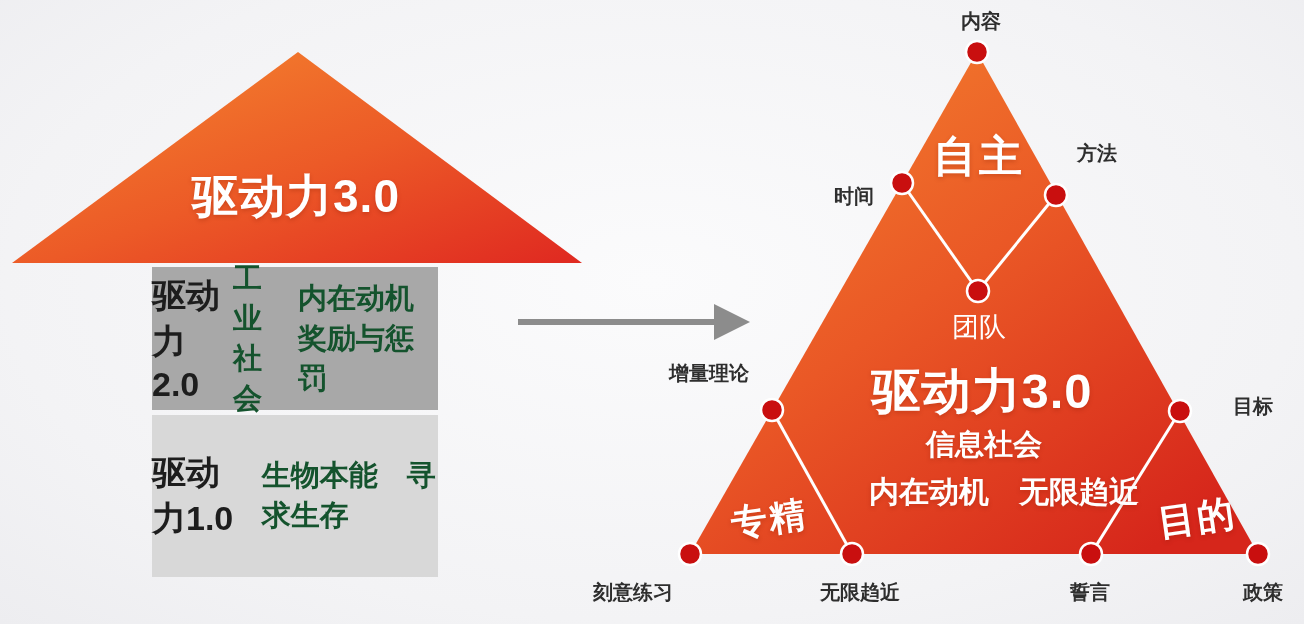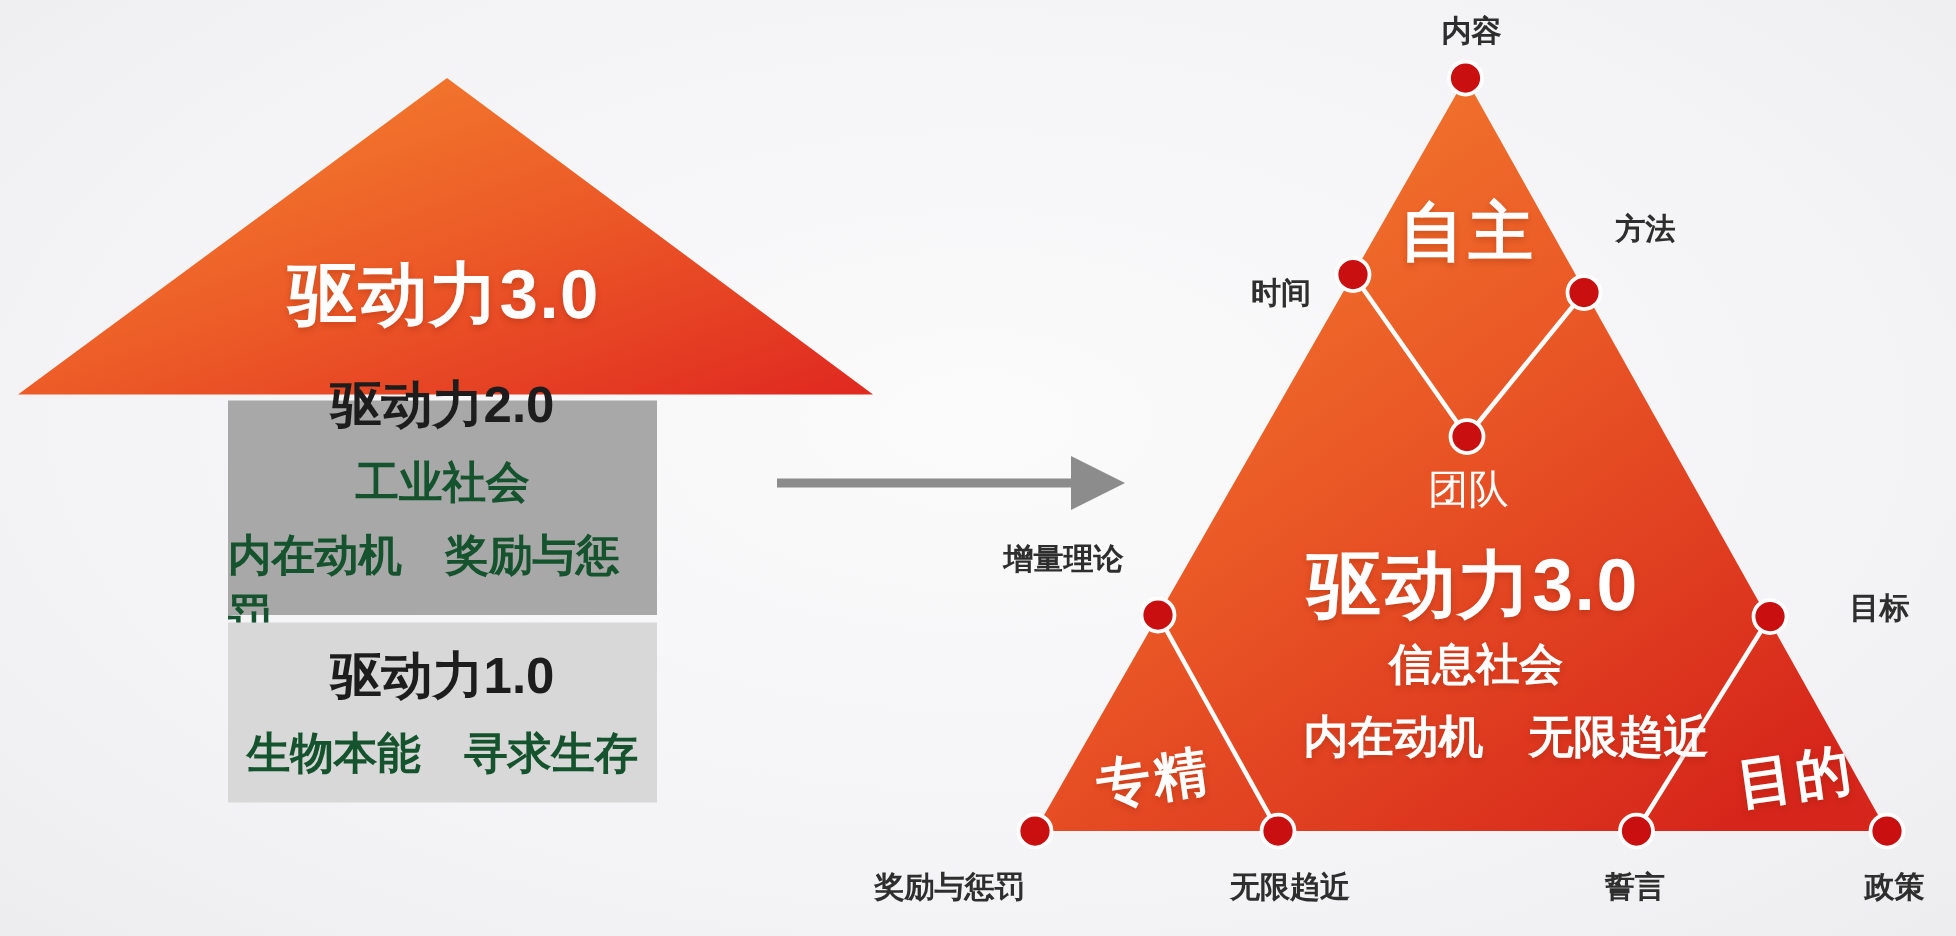--- a/index.html
+++ b/index.html
@@ -14,25 +14,25 @@
   svg.layer{position:absolute;left:0;top:0;width:1304px;height:624px;}
   .label{
     position:absolute;transform:translate(-50%,-50%);
     white-space:pre;line-height:1;user-select:none;
   }
   .dark{color:#2e2e2e;font-weight:700;font-size:20px;}
   .white{color:#ffffff;font-weight:700;text-shadow:0 2px 4px rgba(130,30,0,.28);}
   
   .graybox{
     position:absolute;left:152px;width:286px;
-    display:flex;flex-direction:column;align-items:center;justify-content:center;
+    display:flex;align-items:center;justify-content:center;
     gap:9px;
   }
   .box20{top:267px;height:143px;background:#a8a8a8;}
-  .box10{top:415px;height:120px;background:#d8d8d8;}
+  .box10{top:415px;height:162px;background:#d8d8d8;}
   .graybox .t1{font-size:34px;font-weight:800;color:#1d1d1d;}
   .graybox .t2{font-size:29px;font-weight:800;color:#14532d;}
   .arrow-title{
     left:296px;top:196px;font-size:46px;font-weight:800;letter-spacing:1px;
   }
   .pyr-title{left:982px;top:391px;font-size:49px;font-weight:800;letter-spacing:1px;}
   .pyr-society{left:984px;top:444px;font-size:29px;}
   .pyr-traits{left:1004px;top:492px;font-size:30px;}
   .autonomy{left:979px;top:156px;font-size:43px;letter-spacing:3px;}
   .team{left:979px;top:327px;font-size:27px;font-weight:500;text-shadow:none;}
@@ -101,21 +101,21 @@
   <div class="graybox box10">
     <div class="t1">驱动力1.0</div>
     <div class="t2">生物本能　寻求生存</div>
   </div>
 
   <div class="label dark" style="left:981px;top:21px;">内容</div>
   <div class="label dark" style="left:854px;top:152px;margin-top:44px;">时间</div>
   <div class="label dark" style="left:1097px;top:153px;">方法</div>
   <div class="label dark" style="left:709px;top:373px;">增量理论</div>
   <div class="label dark" style="left:1253px;top:406px;">目标</div>
-  <div class="label dark" style="left:633px;top:592px;">奖励与惩罚</div>
+  <div class="label dark" style="left:633px;top:592px;">刻意练习</div>
   <div class="label dark" style="left:860px;top:592px;">无限趋近</div>
   <div class="label dark" style="left:1090px;top:592px;">誓言</div>
   <div class="label dark" style="left:1263px;top:592px;">政策</div>
 
   <div class="label white autonomy">自主</div>
   <div class="label white team">团队</div>
   <div class="label white pyr-title">驱动力3.0</div>
   <div class="label white pyr-society">信息社会</div>
   <div class="label white pyr-traits">内在动机　无限趋近</div>
   <div class="label white mastery">专精</div>

